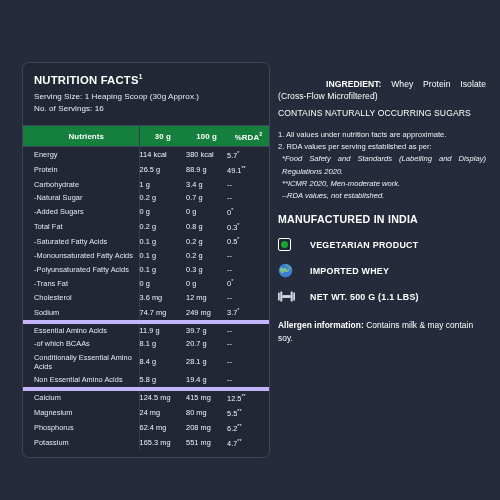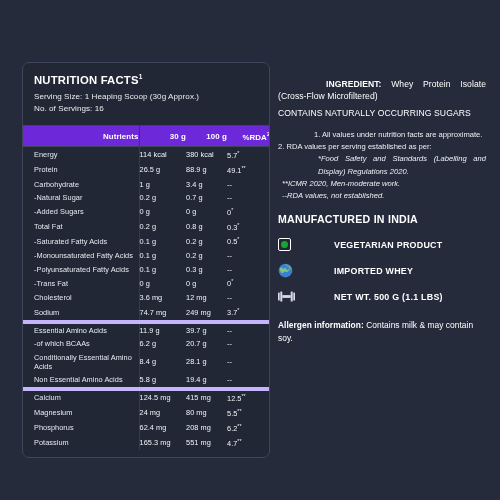--- a/index.html
+++ b/index.html
@@ -69,24 +69,24 @@
     border-collapse: collapse;
     table-layout: fixed;
   }
 
   table.nutri col.c-name { width: 116px; }
   table.nutri col.c-v1   { width: 47px; }
   table.nutri col.c-v2   { width: 41px; }
   table.nutri col.c-v3   { width: 43px; }
 
   table.nutri thead th {
-    background: #6d28d9;
+    background: #15803d;
     font-size: 7.9px;
     font-weight: bold;
-    text-align: right;
+    text-align: center;
     padding: 5px 0 5px 0;
     color: #ffffff;
     letter-spacing: 0.1px;
     border-top: 1px solid #3d455a;
     border-bottom: 1px solid #3d455a;
   }
   table.nutri thead th.th-name { padding-left: 11px; }
   table.nutri thead th sup { font-size: 5.4px; vertical-align: super; }
 
   table.nutri tbody td {
@@ -138,38 +138,37 @@
     margin-top: 5px;
     letter-spacing: 0.1px;
   }
 
   .notes {
     margin-top: 9px;
     font-size: 7.6px;
     line-height: 1.62;
     color: #eef0f5;
   }
-  .note-just { text-align: justify; margin-left: 36px; }
+  .note-just { text-align: justify; }
   .note-ind  { padding-left: 4px; font-style: italic; }
 
   .mfg {
     margin-top: 11px;
     font-size: 10.6px;
     font-weight: bold;
     letter-spacing: 0.25px;
   }
 
   .badges { margin-top: 9px; }
 
   .badge-row {
     display: flex;
     align-items: center;
     height: 21px;
     margin-bottom: 5px;
-    gap: 24px;
   }
 
   .badge-ico {
     width: 22px;
     min-width: 22px;
     height: 16px;
     display: flex;
     align-items: center;
     justify-content: flex-start;
   }
@@ -313,21 +312,21 @@
                 <td class="val"><span>3.7</span><sup>*</sup></td>
               </tr>
               <tr class="grp-start pad-top">
                 <td class="nm">Essential Amino Acids</td>
                 <td class="val">11.9 g</td>
                 <td class="val">39.7 g</td>
                 <td class="val"><span>--</span></td>
               </tr>
               <tr>
                 <td class="nm i1">-of which BCAAs</td>
-                <td class="val">6.2 g</td>
+                <td class="val">8.1 g</td>
                 <td class="val">20.7 g</td>
                 <td class="val"><span>--</span></td>
               </tr>
               <tr>
                 <td class="nm">Conditionally Essential Amino Acids</td>
                 <td class="val">8.4 g</td>
                 <td class="val">28.1 g</td>
                 <td class="val"><span>--</span></td>
               </tr>
               <tr class="pad-bot">

